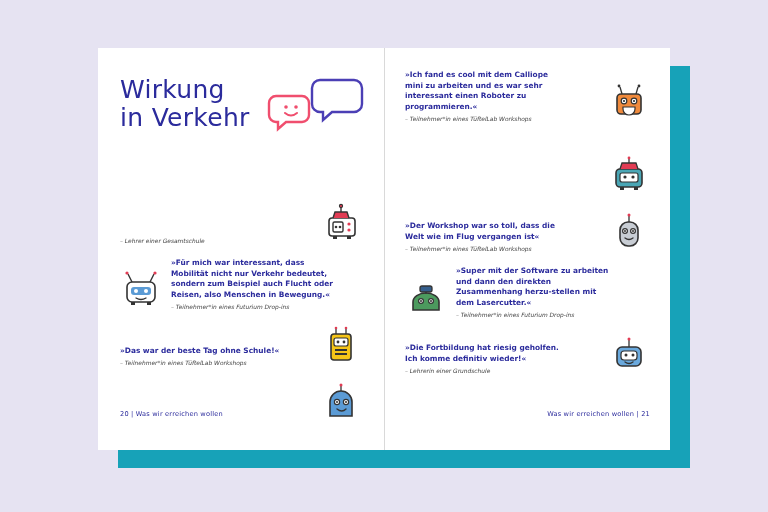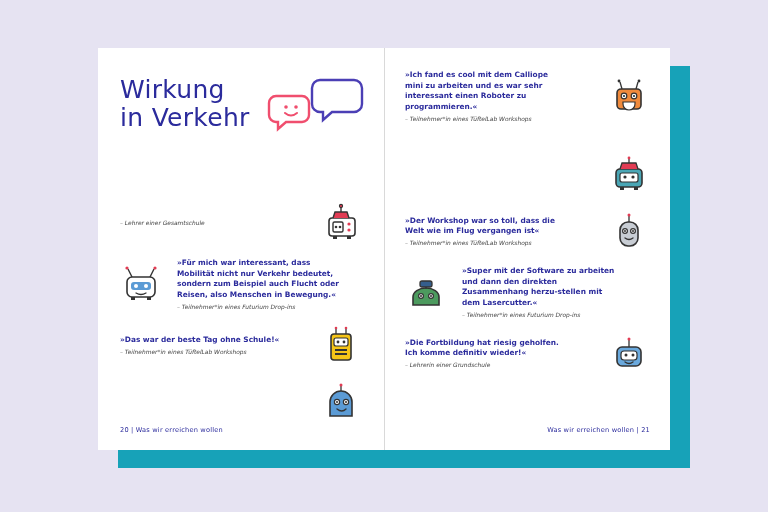--- a/index.html
+++ b/index.html
@@ -59,22 +59,22 @@
   .speech-cluster {
     position: absolute;
     left: 168px;
     top: 26px;
     width: 100px;
     height: 60px;
   }
 
   .quote-block {
     display: flex;
-    align-items: center;
-    gap: 15px;
+    align-items: flex-end;
+    gap: 9px;
     margin-bottom: 14px;
   }
   .quote-block.reverse { flex-direction: row-reverse; }
   .qtext { flex: 1 1 auto; }
 
   .quote {
     color: #2b2b9c;
     font-size: 7.4px;
     line-height: 1.45;
     font-weight: 700;
@@ -91,21 +91,21 @@
   .robot-slot {
     flex: 0 0 auto;
     width: 42px;
     height: 42px;
     position: relative;
   }
   .robot-slot svg { display: block; }
 
   .footer {
     position: absolute;
-    bottom: 16px;
+    bottom: 32px;
     font-size: 6.6px;
     color: #2b2b9c;
     font-family: "DejaVu Sans", sans-serif;
     letter-spacing: 0.2px;
   }
   .footer-left { left: 22px; }
   .footer-right { right: 20px; }
 
   .q-narrow { max-width: 168px; }
   .q-mid { max-width: 160px; }

